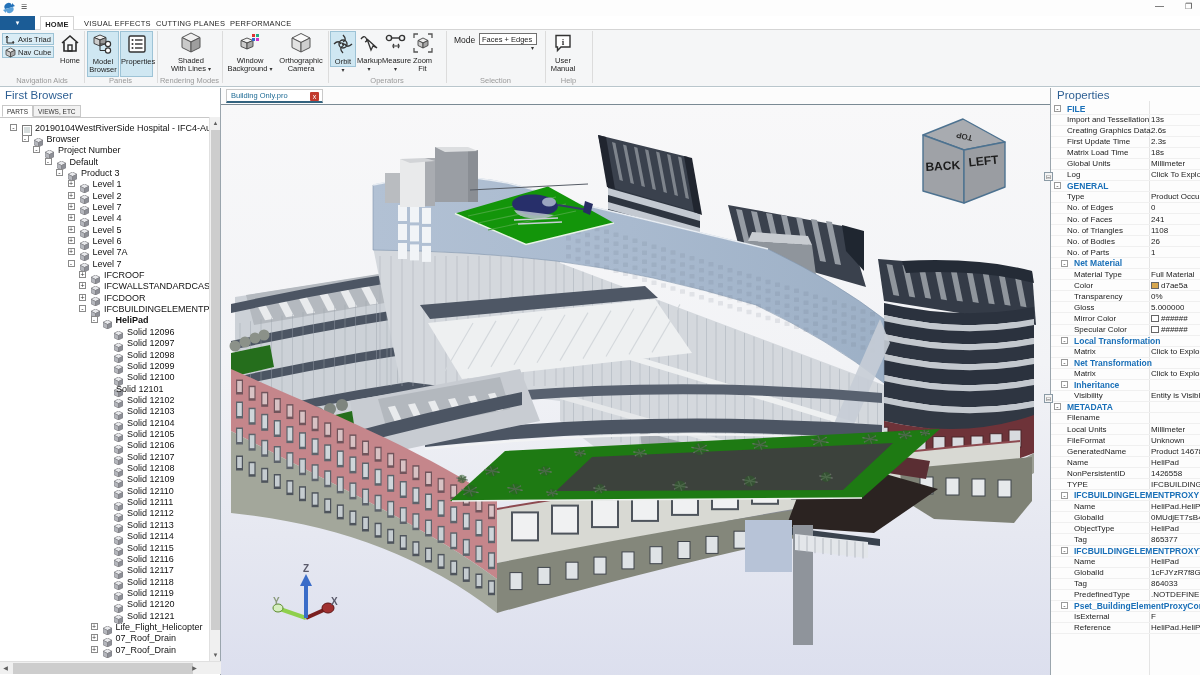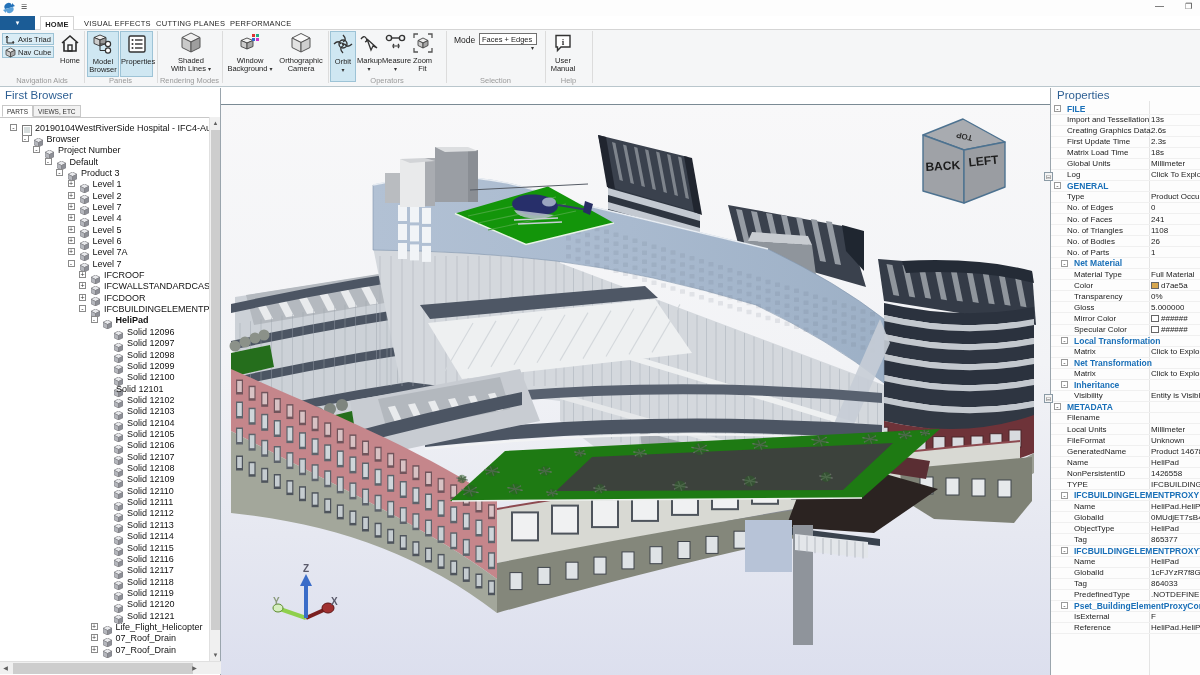--- a/index.html
+++ b/index.html
@@ -9,21 +9,21 @@
 #tabrow { position:absolute; left:0; top:16px; width:1200px; height:14px; background:#fff; border-bottom:1px solid #d5d5d5; }
 #appbtn { position:absolute; left:0; top:0; width:35px; height:14px; background:#1b5c96; color:#fff; font-size:7px; text-align:center; line-height:14px; }
 .rtab { position:absolute; top:0; height:14px; font-size:7.5px; letter-spacing:0.3px; color:#1e1e1e; line-height:15px; text-align:center; white-space:nowrap; }
 .rtab.active { background:#fff; border:1px solid #d5d5d5; border-bottom:none; font-weight:bold; }
 
 #ribbon { position:absolute; left:0; top:30px; width:1200px; height:57px; background:#f5f6f7; border-bottom:1px solid #b9c6cc; }
 .smallbtn { position:absolute; height:12px; background:#d9ecf5; border:1px solid #9dc3d6; font-size:7.5px; color:#222; display:flex; align-items:center; gap:2px; padding-left:2px; }
 .smallbtn svg { flex:0 0 auto; }
 .bigbtn { position:absolute; height:44px; text-align:center; }
 .bigbtn.hl { background:#cfe7f2; border:1px solid #9dc3d6; height:46px; }
-.bigbtn.hl2 { background:#cfe7f2; border:1px solid #9dc3d6; height:51px; }
+.bigbtn.hl2 { background:#cfe7f2; border:1px solid #9dc3d6; height:36px; }
 .bicon { height:24px; display:flex; align-items:center; justify-content:center; }
 .blabel { font-size:7.5px; color:#222; line-height:7.5px; margin-top:2px; }
 .da { font-size:6px; color:#333; }
 .gsep { position:absolute; top:1px; height:52px; width:1px; background:#dcdcdc; }
 .glabel { position:absolute; top:46px; font-size:7.5px; color:#9a9a9a; text-align:center; }
 .dropdown { position:absolute; height:12px; background:#fff; border:1px solid #707070; font-size:7.5px; padding:1px 2px; color:#222; }
 
 #leftpanel { position:absolute; left:0; top:88px; width:221px; height:587px; background:#fff; border-right:1px solid #9aa5ad; }
 #lptitle { position:absolute; left:5px; top:1px; font-size:11.5px; color:#2d5f93; }
 .lptab { position:absolute; top:17px; height:12px; font-size:6.5px; color:#333; border:1px solid #c8c8c8; background:#f2f2f2; line-height:12px; padding:0 4px; }
@@ -634,20 +634,23 @@
       <div class="sarrow" style="top:0">▲</div>
       <div id="vthumb"></div>
       <div class="sarrow" style="bottom:0">▼</div>
     </div>
     <div id="hscroll">
       <div class="sarrow" style="left:0;top:0">◀</div>
       <div id="hthumb"></div>
       <div class="sarrow" style="right:21px;top:0">▶</div>
     </div>
   </div>
+  <div id="vptabs">
+      <div id="vptab">Building Only.pro<span class="x">x</span></div>
+    </div>
   <div id="viewport">
     <svg width="829" height="571" viewBox="0 0 829 571">
 <defs>
 <linearGradient id="bgg" x1="0" y1="0" x2="0" y2="1">
             <stop offset="0" stop-color="#f8f8f9"></stop>
             <stop offset="0.45" stop-color="#f2f3f6"></stop>
             <stop offset="0.75" stop-color="#e6e8f1"></stop>
             <stop offset="1" stop-color="#dcdfee"></stop>
           </linearGradient>
 <linearGradient id="bluewall" x1="0" y1="0" x2="1" y2="0">

